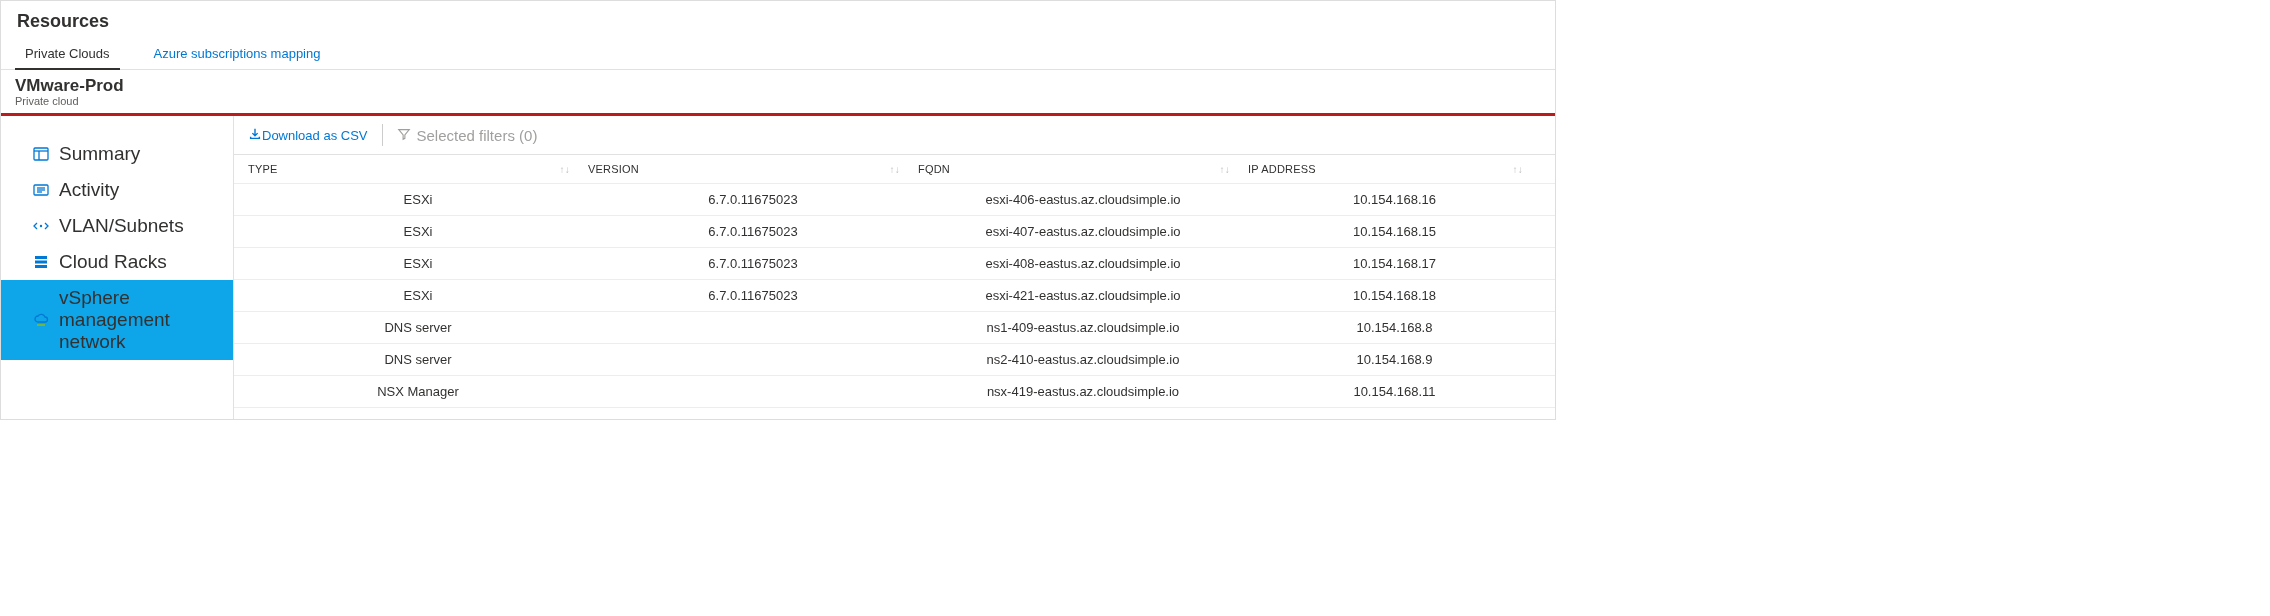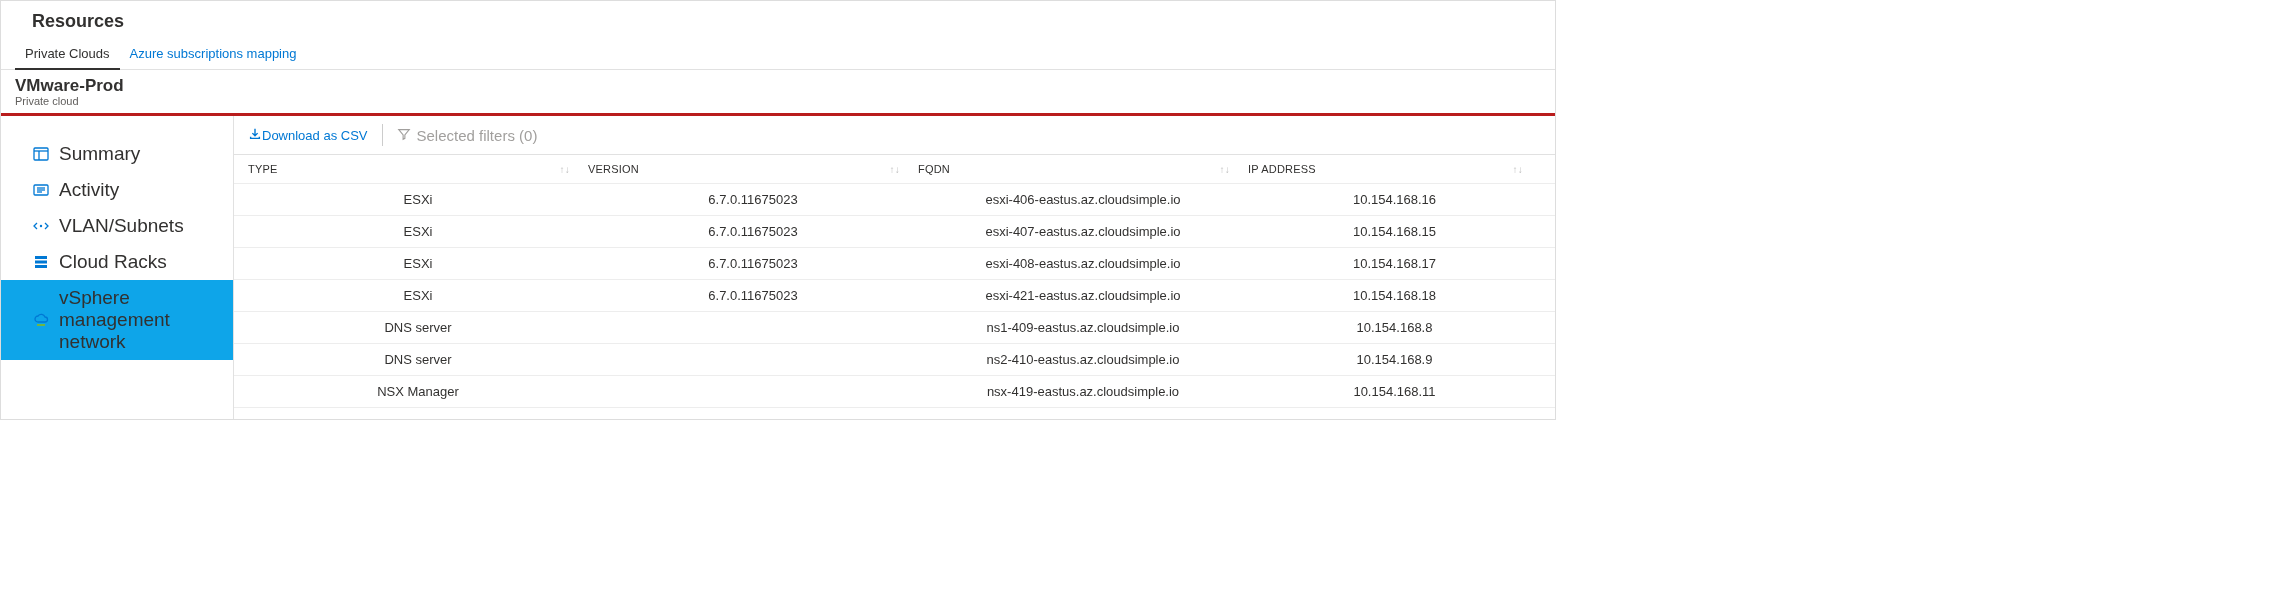--- a/index.html
+++ b/index.html
@@ -1,20 +1,20 @@
 <!DOCTYPE html>
 <html><head>
 <meta charset="utf-8">
 <style>
   * { box-sizing: border-box; margin: 0; padding: 0; }
   html, body { font-family: "Segoe UI", Arial, sans-serif; font-size: 13px; color: #323130; background: #fff; }
   .app { border: 1px solid #ddd; width: 1556px; height: 420px; overflow: hidden; position: relative; }
   
-  .page-title { font-size: 18px; font-weight: 700; padding: 10px 14px 8px 31px; }
-  .tab-row { display: flex; border-bottom: 1px solid #e1e1e1; padding: 0 14px; }
+  .page-title { font-size: 18px; font-weight: 700; padding: 10px 14px 8px 16px; }
+  .tab-row { display: flex; border-bottom: 1px solid #e1e1e1; padding: 0 14px; gap: 24px; }
   .tab { padding: 6px 10px 8px 10px; font-size: 13px; cursor: pointer; color: #0078d4; }
   .tab.active { color: #323130; position: relative; }
   .tab.active::after { content:""; position:absolute; left:0; right:0; bottom:-1px; height:2px; background:#323130; }
   
   .cloud-header { padding: 6px 14px 6px 14px; border-bottom: 3px solid #b91c1c; }
   .cloud-name { font-size: 17px; font-weight: 700; }
   .cloud-sub { font-size: 11px; color: #605e5c; margin-top: -1px; }
   
   .body { display: flex; height: calc(100% - 110px); }
   

